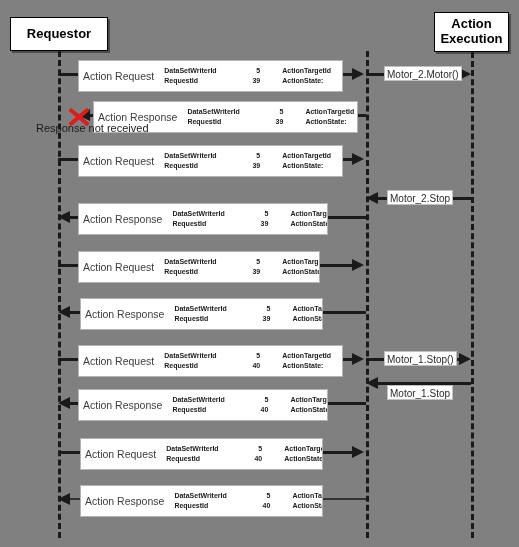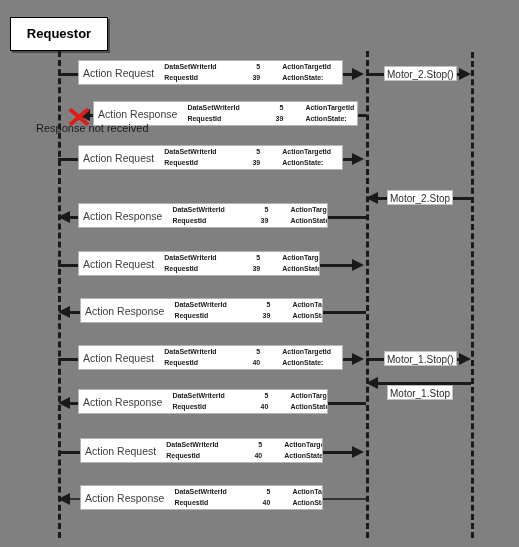--- a/index.html
+++ b/index.html
@@ -44,21 +44,21 @@
   .msg-row {
     position: absolute;
     height: 28px;
   }
   .msg-box {
     position: absolute;
     top: 0;
     background: #ffffff;
     border: 1px solid #b3b3b3;
     box-sizing: border-box;
-    height: 25px;
+    height: 32px;
     display: flex;
     align-items: stretch;
     overflow: hidden;
   }
   .msg-title {
     font-size: 10.5px;
     color: #3d3d3d;
     display: flex;
     align-items: center;
     padding-left: 4px;
@@ -153,20 +153,24 @@
 </head>
 <body>
 
 <div id="canvas">
 
   <div class="participant" style="left:10px; top:17px; width:98px; height:34px;">
     <span>Requestor</span>
   </div>
 
 
+  <div class="participant" style="left:434px; top:12px; width:75px; height:40px; white-space:pre-line;">
+    <span>Action
+Execution</span>
+  </div>
 
   <div class="lifeline" style="left:58px; top:51px; height:487px;"></div>
   <div class="lifeline" style="left:366px; top:51px; height:487px;"></div>
   <div class="lifeline" style="left:471px; top:52px; height:486px;"></div>
 
   <div class="msg-row" style="left:0; top:60px;">
     <div class="aline" style="left:58px; top:13px; width:302px;"></div>
     <div class="ahead right" style="left:352px; top:8px;"></div>
     <div class="msg-box" style="left:78px; width:265px;">
       <div class="msg-title">Action Request</div>
@@ -189,21 +193,21 @@
               <span class="k">ActionState:</span>
             </div>
         </div>
       </div>
     </div>
   </div>
 
   <div style="position:absolute; left:366px; top:60px;">
     <div class="aline" style="left:0; top:13px; width:99px;"></div>
     <div class="ahead right" style="left:93px; top:8px;"></div>
-    <div class="exec-label" style="left:18px; top:6px;">Motor_2.Stop()</div>
+    <div class="exec-label" style="left:18px; top:6px;">Motor_2.Motor()</div>
   </div>
 
   <div class="msg-row" style="left:0; top:101px;">
     <div class="aline" style="left:86px; top:13px; width:280px;"></div>
     <div class="ahead left" style="left:78px; top:8px;"></div>
     <div class="msg-box" style="left:93px; width:265px;">
       <div class="msg-title">Action Response</div>
       <div class="msg-fields">
         <div class="field-col col-a">
           <div class="fl">

